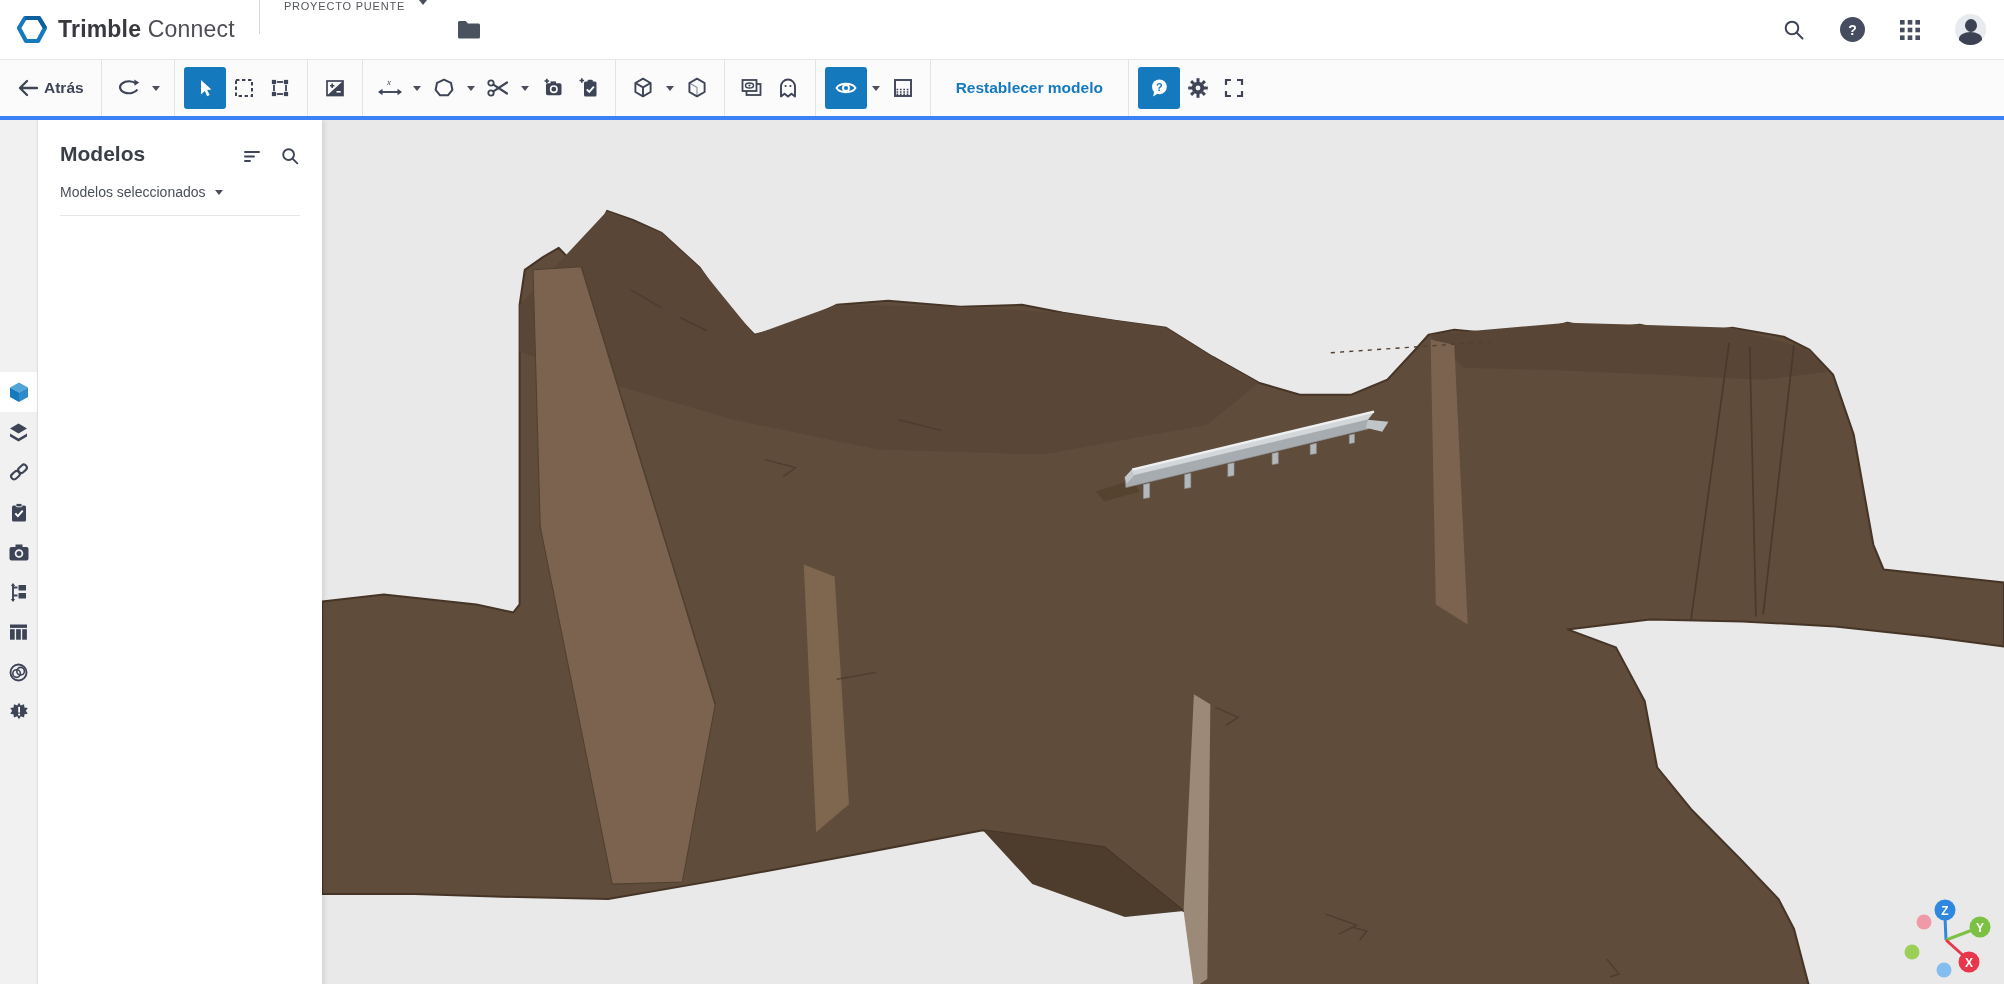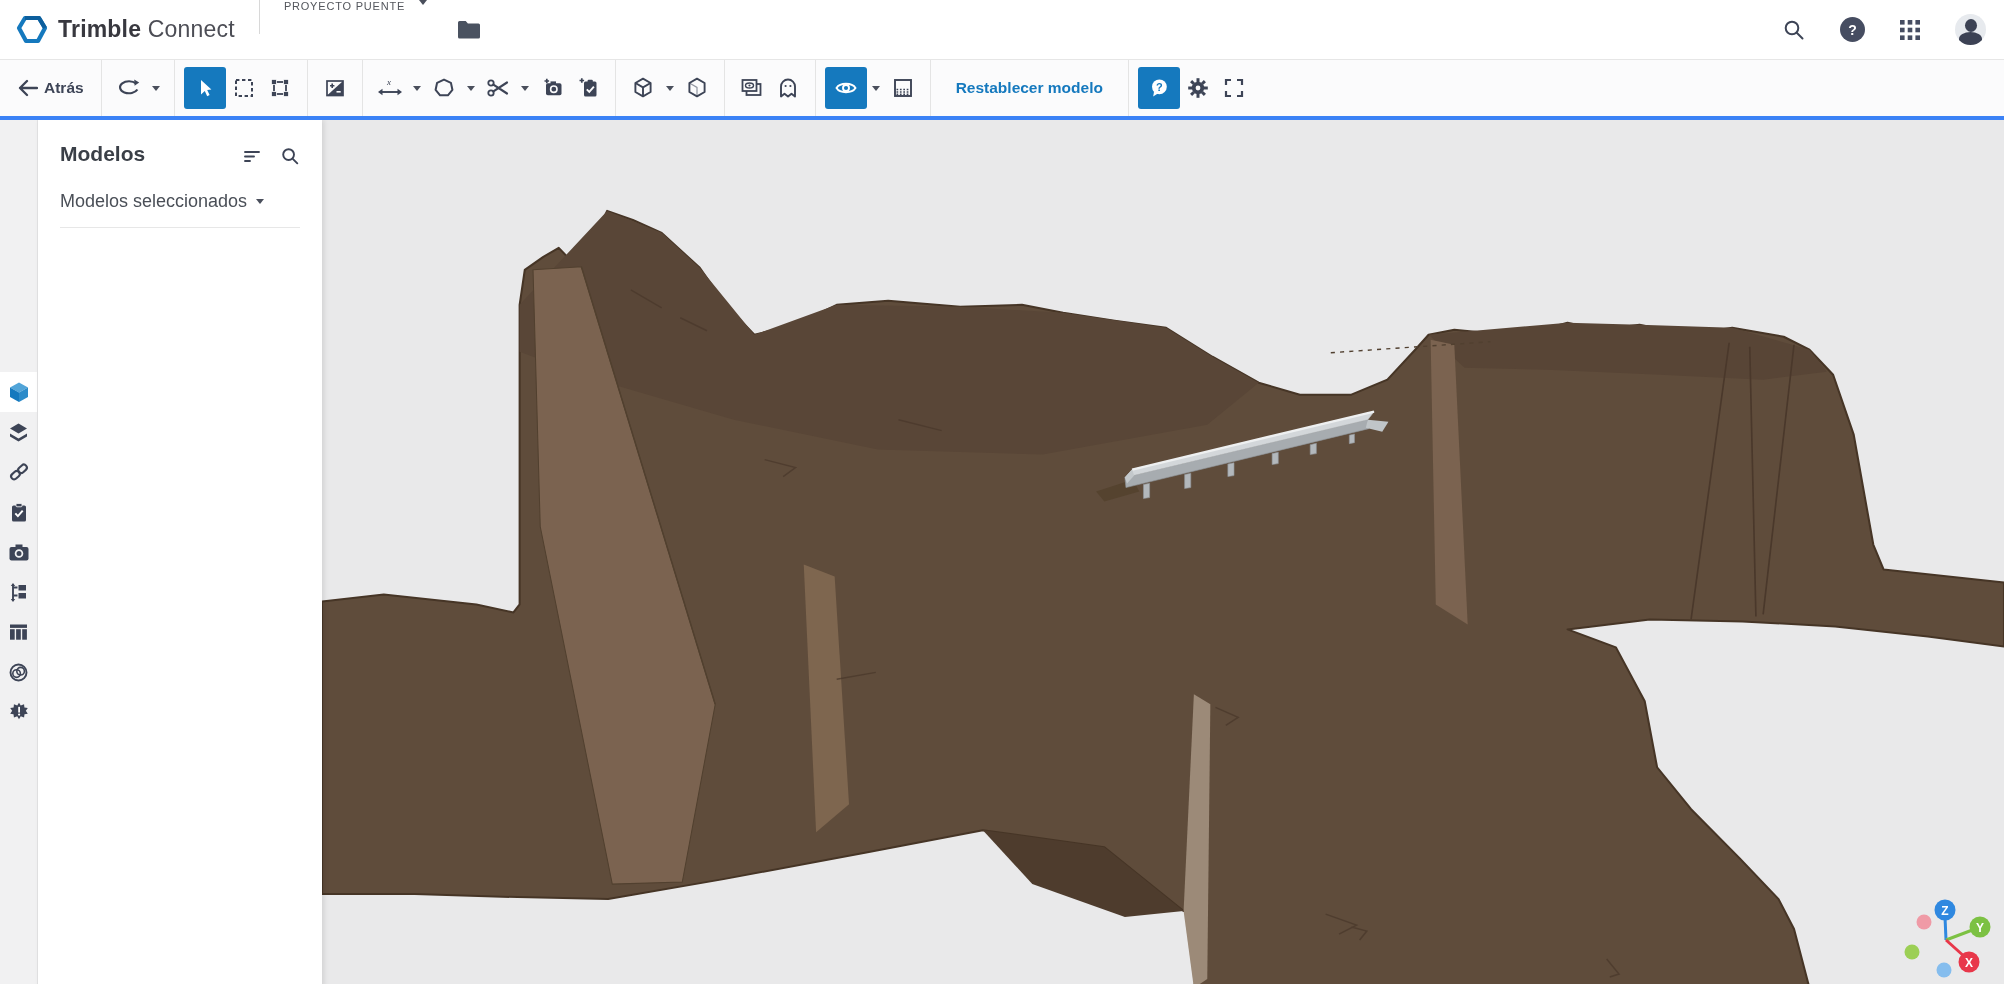--- a/index.html
+++ b/index.html
@@ -46,21 +46,21 @@
   .side-strip { width:38px; background:#f1f1f2; border-right:1px solid #e3e3e4; display:flex;
     flex-direction:column; align-items:stretch; padding-top:252px; }
   .strip-item { height:40px; display:flex; align-items:center; justify-content:center; cursor:pointer; }
   .strip-item.active { background:#fff; }
 
   .panel { width:284px; background:#fff; box-shadow:2px 0 5px rgba(0,0,0,.10); position:relative; z-index:10; }
   .panel-header { padding:22px 22px 0 22px; }
   .panel-title-row { display:flex; align-items:flex-start; }
   .panel-title { font-size:21px; font-weight:700; color:#3a3f47; flex:1; }
   .panel-tools { display:flex; gap:18px; padding-top:4px; }
-  .panel-sub { margin-top:25px; font-size:18px; color:#4a4f57; display:flex; align-items:center; gap:9px; cursor:pointer; }
+  .panel-sub { margin-top:18px; font-size:14px; color:#4a4f57; display:flex; align-items:center; gap:9px; cursor:pointer; }
   .panel-sub .caret { border-top-width:5px; }
   .panel-divider { height:1px; background:#e7e7e7; margin-top:15px; }
   .model-row { display:flex; align-items:center; height:46px; padding:0 20px 0 22px; cursor:pointer; }
   .tree-caret { width:0; height:0; border-top:5px solid transparent; border-bottom:5px solid transparent;
     border-left:6.5px solid #3d4456; margin-right:18px; }
   .model-label { font-size:12.5px; color:#4c515a; letter-spacing:.3px; flex:1; margin-left:14px; white-space:nowrap; overflow:hidden; }
   .dots { display:flex; flex-direction:column; gap:2.5px; padding:4px; cursor:pointer; }
   .dots i { width:3.5px; height:3.5px; border-radius:50%; background:#3d4456; }
 
   

